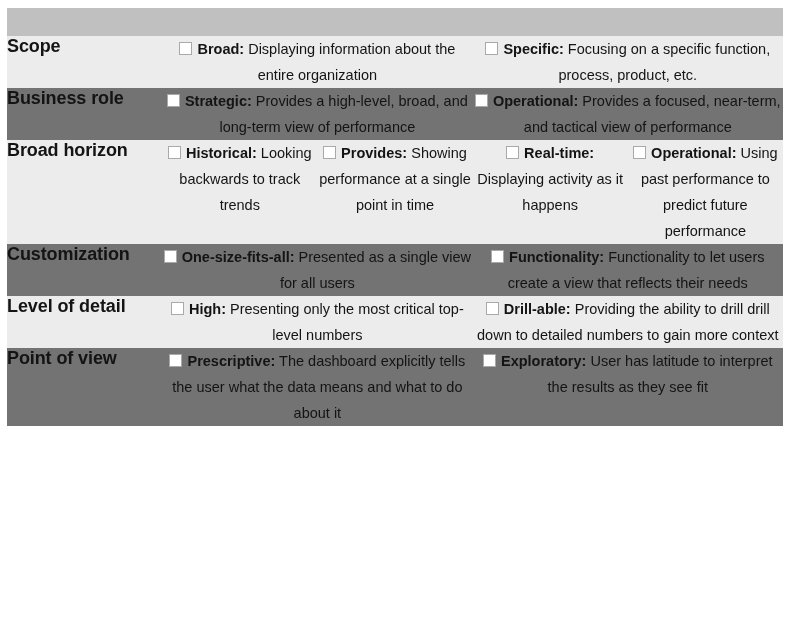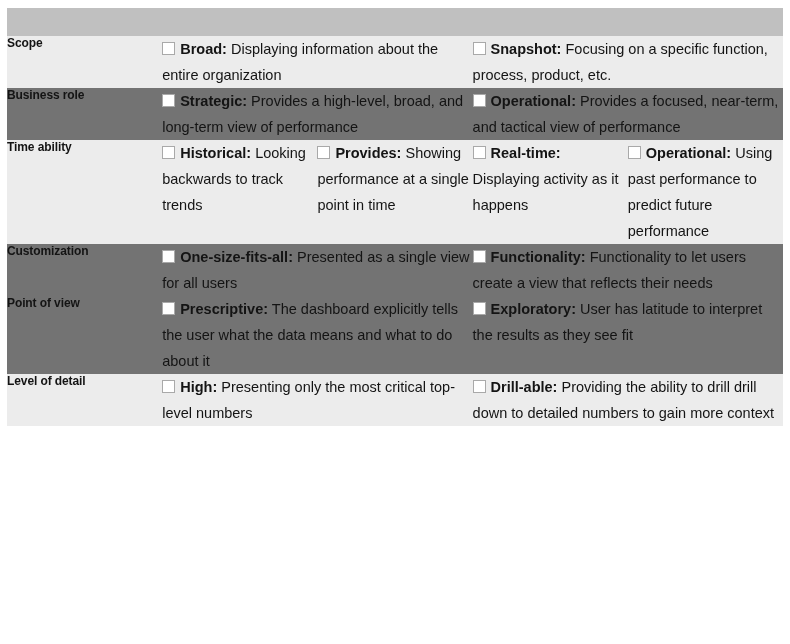--- a/index.html
+++ b/index.html
@@ -35,36 +35,37 @@
     vertical-align: top;
     padding: 0;
   }
 
   .row-shaded > td { background: #ececec; }
   .row-plain  > td { background: #737373; }
 
   
   .row-label {
     width: 148px;
-    font-size: 12px;
+    font-size: 18px;
     font-weight: bold;
     letter-spacing: -0.1px;
     padding: 18px 0 0 10px;
     white-space: nowrap;
   }
 
   
   .opt-cell {
     font-size: 14.5px;
     line-height: 26px;
     padding: 16px 16px 16px 0;
   }
 
   .opt-inner {
     display: block;
+    text-align: center;
   }
 
   .checkbox {
     display: inline-block;
     width: 13px;
     height: 13px;
     border: 1px solid #a9a9a9;
     background: #ffffff;
     vertical-align: -1px;
     margin-right: 5px;
@@ -91,34 +92,34 @@
   <tbody>
     <tr class="header-bar">
       <td colspan="5"></td>
     </tr>
   <tr class="matrix-row row-shaded cols2">
         <td class="row-label">Scope</td>
         <td class="opt-cell" colspan="2">
           <span class="opt-inner"><span class="checkbox"></span><span class="opt-term">Broad:</span><span class="opt-desc"> Displaying information about the entire organization</span></span>
         </td>
         <td class="opt-cell" colspan="2">
-          <span class="opt-inner"><span class="checkbox"></span><span class="opt-term">Snapshot:</span><span class="opt-desc"> Focusing on a specific function, process, product, etc.</span></span>
+          <span class="opt-inner"><span class="checkbox"></span><span class="opt-term">Specific:</span><span class="opt-desc"> Focusing on a specific function, process, product, etc.</span></span>
         </td>
       </tr>
       <tr class="matrix-row row-plain cols2">
         <td class="row-label">Business role</td>
         <td class="opt-cell" colspan="2">
           <span class="opt-inner"><span class="checkbox"></span><span class="opt-term">Strategic:</span><span class="opt-desc"> Provides a high-level, broad, and long-term view of performance</span></span>
         </td>
         <td class="opt-cell" colspan="2">
           <span class="opt-inner"><span class="checkbox"></span><span class="opt-term">Operational:</span><span class="opt-desc"> Provides a focused, near-term, and tactical view of performance</span></span>
         </td>
       </tr>
       <tr class="matrix-row row-shaded cols4">
-        <td class="row-label">Time ability</td>
+        <td class="row-label">Broad horizon</td>
         <td class="opt-cell">
           <span class="opt-inner"><span class="checkbox"></span><span class="opt-term">Historical:</span><span class="opt-desc"> Looking backwards to track trends</span></span>
         </td>
         <td class="opt-cell">
           <span class="opt-inner"><span class="checkbox"></span><span class="opt-term">Provides:</span><span class="opt-desc"> Showing performance at a single point in time</span></span>
         </td>
         <td class="opt-cell">
           <span class="opt-inner"><span class="checkbox"></span><span class="opt-term">Real-time:</span><span class="opt-desc"> Displaying activity as it happens</span></span>
         </td>
         <td class="opt-cell">
@@ -127,32 +128,32 @@
       </tr>
       <tr class="matrix-row row-plain cols2">
         <td class="row-label">Customization</td>
         <td class="opt-cell" colspan="2">
           <span class="opt-inner"><span class="checkbox"></span><span class="opt-term">One-size-fits-all:</span><span class="opt-desc"> Presented as a single view for all users</span></span>
         </td>
         <td class="opt-cell" colspan="2">
           <span class="opt-inner"><span class="checkbox"></span><span class="opt-term">Functionality:</span><span class="opt-desc"> Functionality to let users create a view that reflects their needs</span></span>
         </td>
       </tr>
+      <tr class="matrix-row row-shaded cols2">
+        <td class="row-label">Level of detail</td>
+        <td class="opt-cell" colspan="2">
+          <span class="opt-inner"><span class="checkbox"></span><span class="opt-term">High:</span><span class="opt-desc"> Presenting only the most critical top-level numbers</span></span>
+        </td>
+        <td class="opt-cell" colspan="2">
+          <span class="opt-inner"><span class="checkbox"></span><span class="opt-term">Drill-able:</span><span class="opt-desc"> Providing the ability to drill drill down to detailed numbers to gain more context</span></span>
+        </td>
+      </tr>
       <tr class="matrix-row row-plain cols2">
         <td class="row-label">Point of view</td>
         <td class="opt-cell" colspan="2">
           <span class="opt-inner"><span class="checkbox"></span><span class="opt-term">Prescriptive:</span><span class="opt-desc"> The dashboard explicitly tells the user what the data means and what to do about it</span></span>
         </td>
         <td class="opt-cell" colspan="2">
           <span class="opt-inner"><span class="checkbox"></span><span class="opt-term">Exploratory:</span><span class="opt-desc"> User has latitude to interpret the results as they see fit</span></span>
         </td>
       </tr>
-      <tr class="matrix-row row-shaded cols2">
-        <td class="row-label">Level of detail</td>
-        <td class="opt-cell" colspan="2">
-          <span class="opt-inner"><span class="checkbox"></span><span class="opt-term">High:</span><span class="opt-desc"> Presenting only the most critical top-level numbers</span></span>
-        </td>
-        <td class="opt-cell" colspan="2">
-          <span class="opt-inner"><span class="checkbox"></span><span class="opt-term">Drill-able:</span><span class="opt-desc"> Providing the ability to drill drill down to detailed numbers to gain more context</span></span>
-        </td>
-      </tr>
     </tbody>
 </table>
 
 </body></html>

